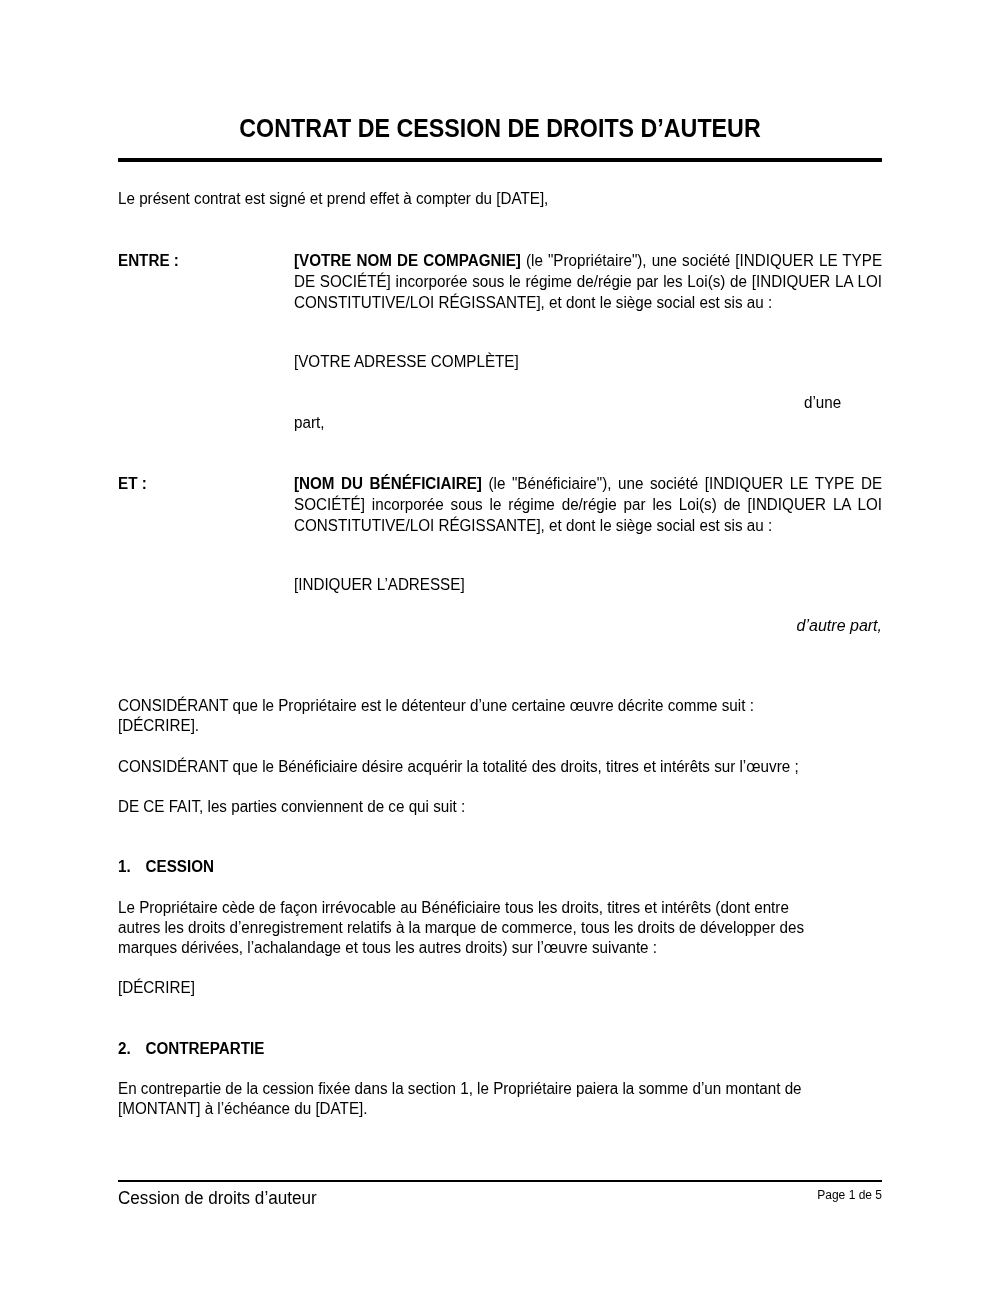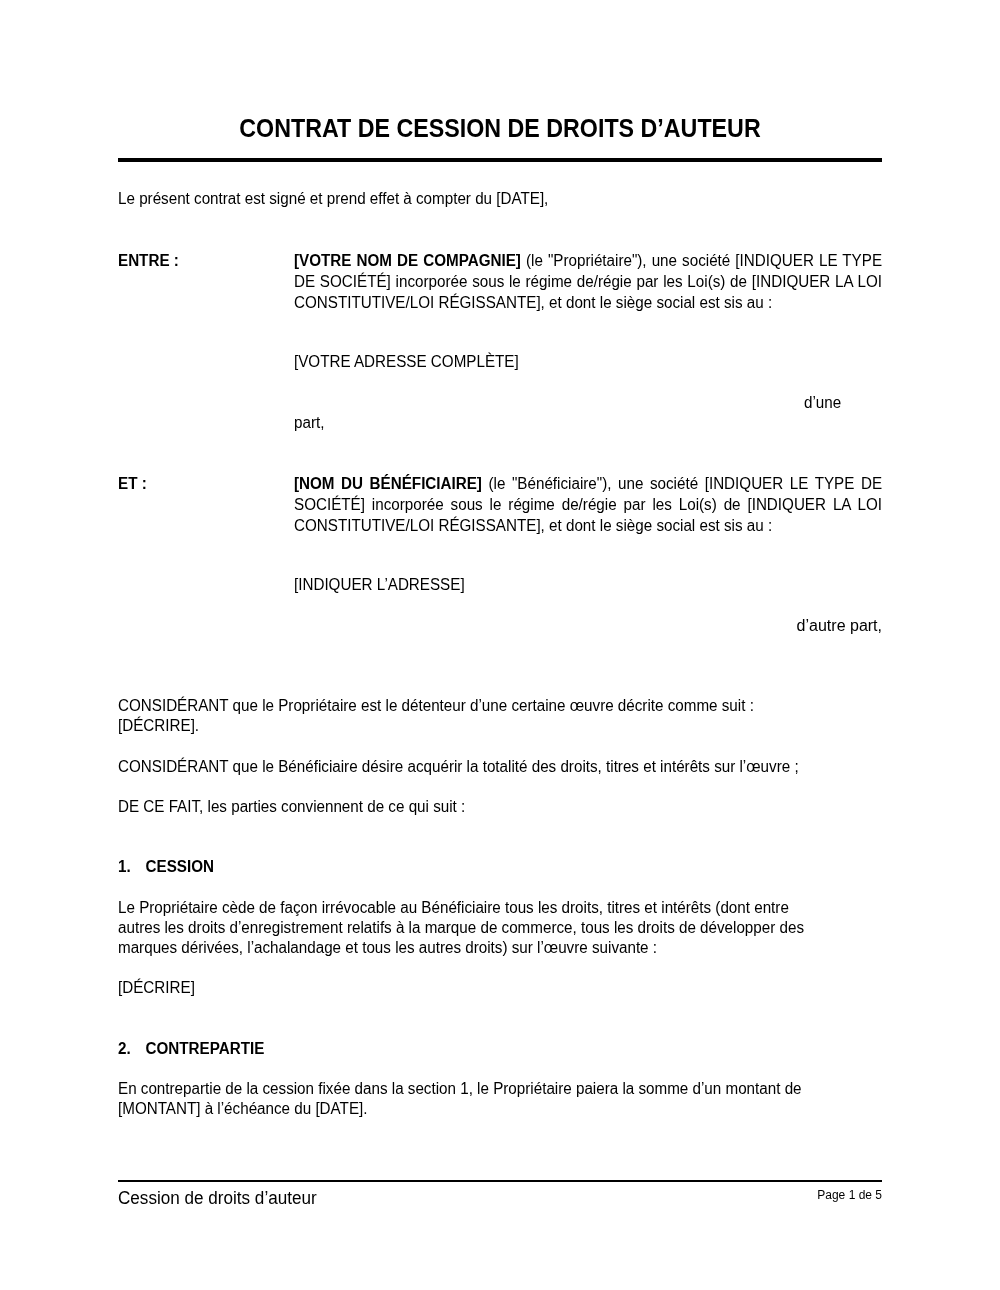--- a/index.html
+++ b/index.html
@@ -35,21 +35,21 @@
   </div>
   <div class="party cond" style="top:351px;">[VOTRE ADRESSE COMPLÈTE]</div>
   <div class="p cond" style="top:392px; left:686px;">d’une</div>
   <div class="party cond" style="top:412px;">part,</div>
 
   <div class="label cond" style="top:473px;">ET :</div>
   <div class="party cond" style="top:473px; width:619px;">
     <b>[NOM DU BÉNÉFICIAIRE]</b><span> (le "Bénéficiaire"), une société [INDIQUER LE TYPE DE SOCIÉTÉ] incorporée sous le régime de/régie par les Loi(s) de [INDIQUER LA LOI CONSTITUTIVE/LOI RÉGISSANTE], et dont le siège social est sis au :</span>
   </div>
   <div class="party cond" style="top:574px;">[INDIQUER L’ADRESSE]</div>
-  <div class="right" style="top:615px;">d’autre part,</div>
+  <div class="right" style="top:615px;font-style:italic;">d’autre part,</div>
 
   <div class="p cond" style="top:695px;">CONSIDÉRANT que le Propriétaire est le détenteur d’une certaine œuvre décrite comme suit :</div>
   <div class="p cond" style="top:715px;">[DÉCRIRE].</div>
   <div class="p cond" style="top:756px;">CONSIDÉRANT que le Bénéficiaire désire acquérir la totalité des droits, titres et intérêts sur l’œuvre ;</div>
   <div class="p cond" style="top:796px;">DE CE FAIT, les parties conviennent de ce qui suit :</div>
 
   <div class="sec cond" style="top:856px;">
     <span class="num">1.</span><span>CESSION</span>
   </div>
   <div class="p cond" style="top:897px;">Le Propriétaire cède de façon irrévocable au Bénéficiaire tous les droits, titres et intérêts (dont entre</div>

